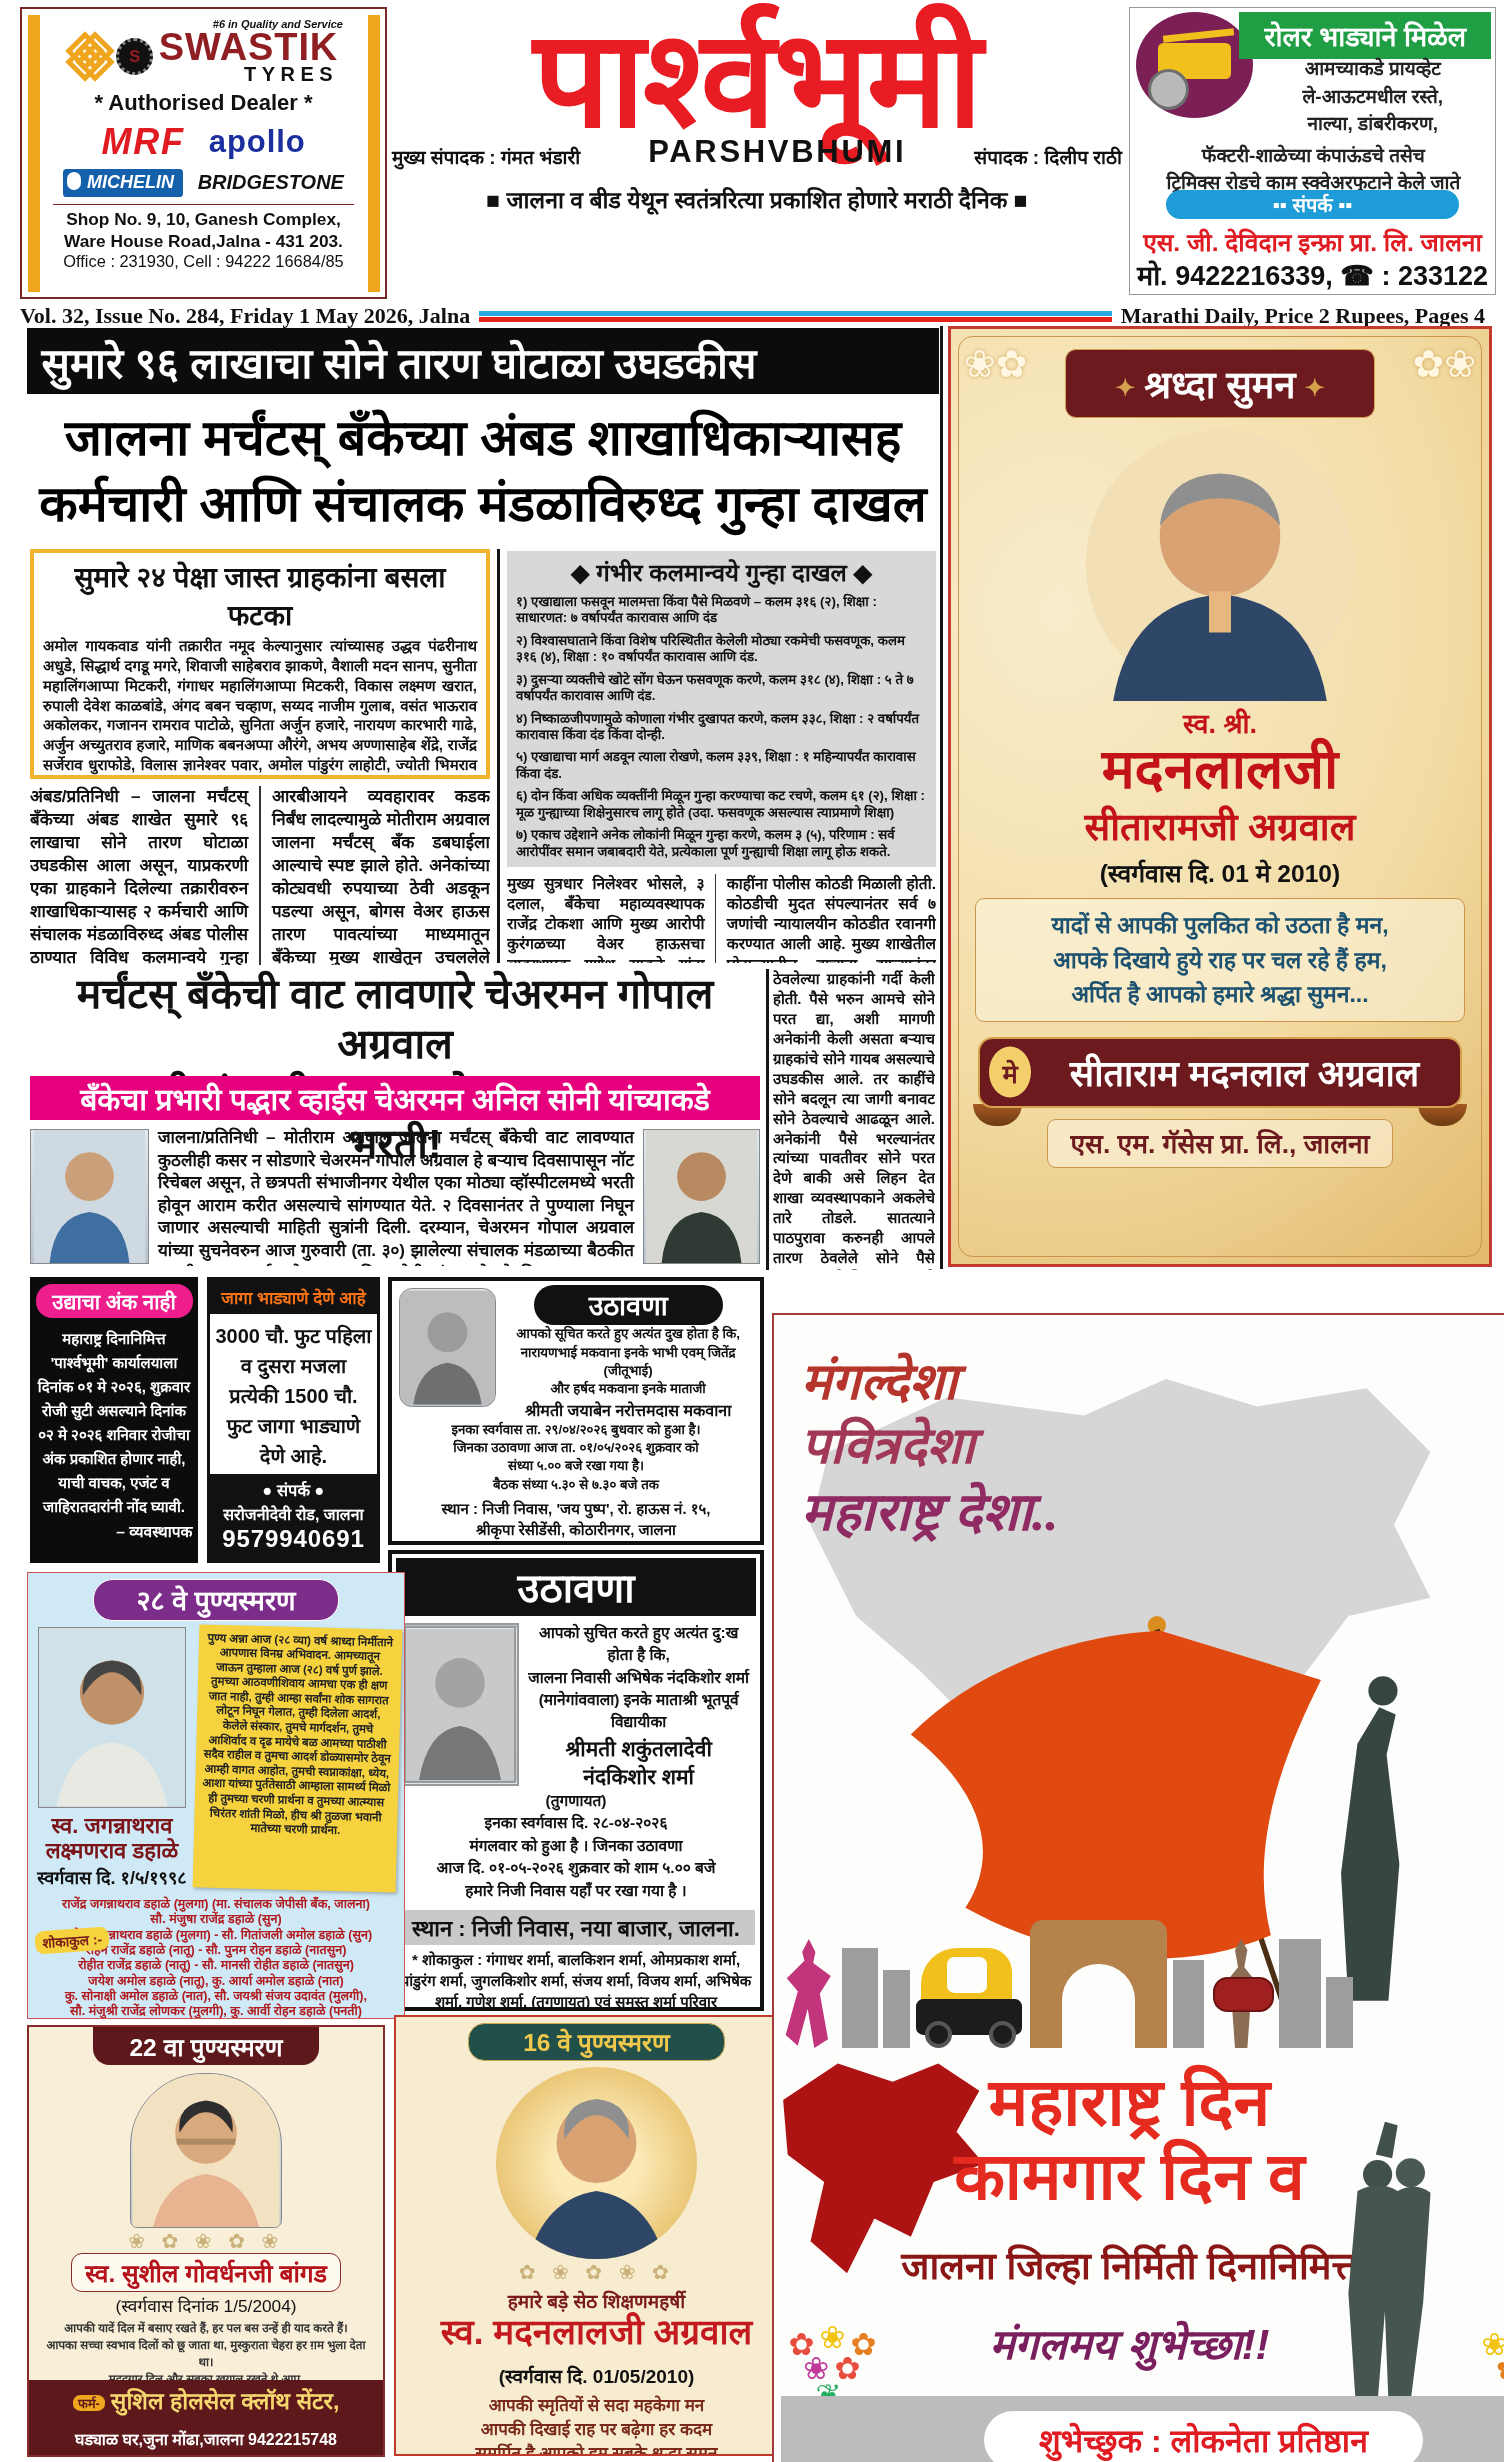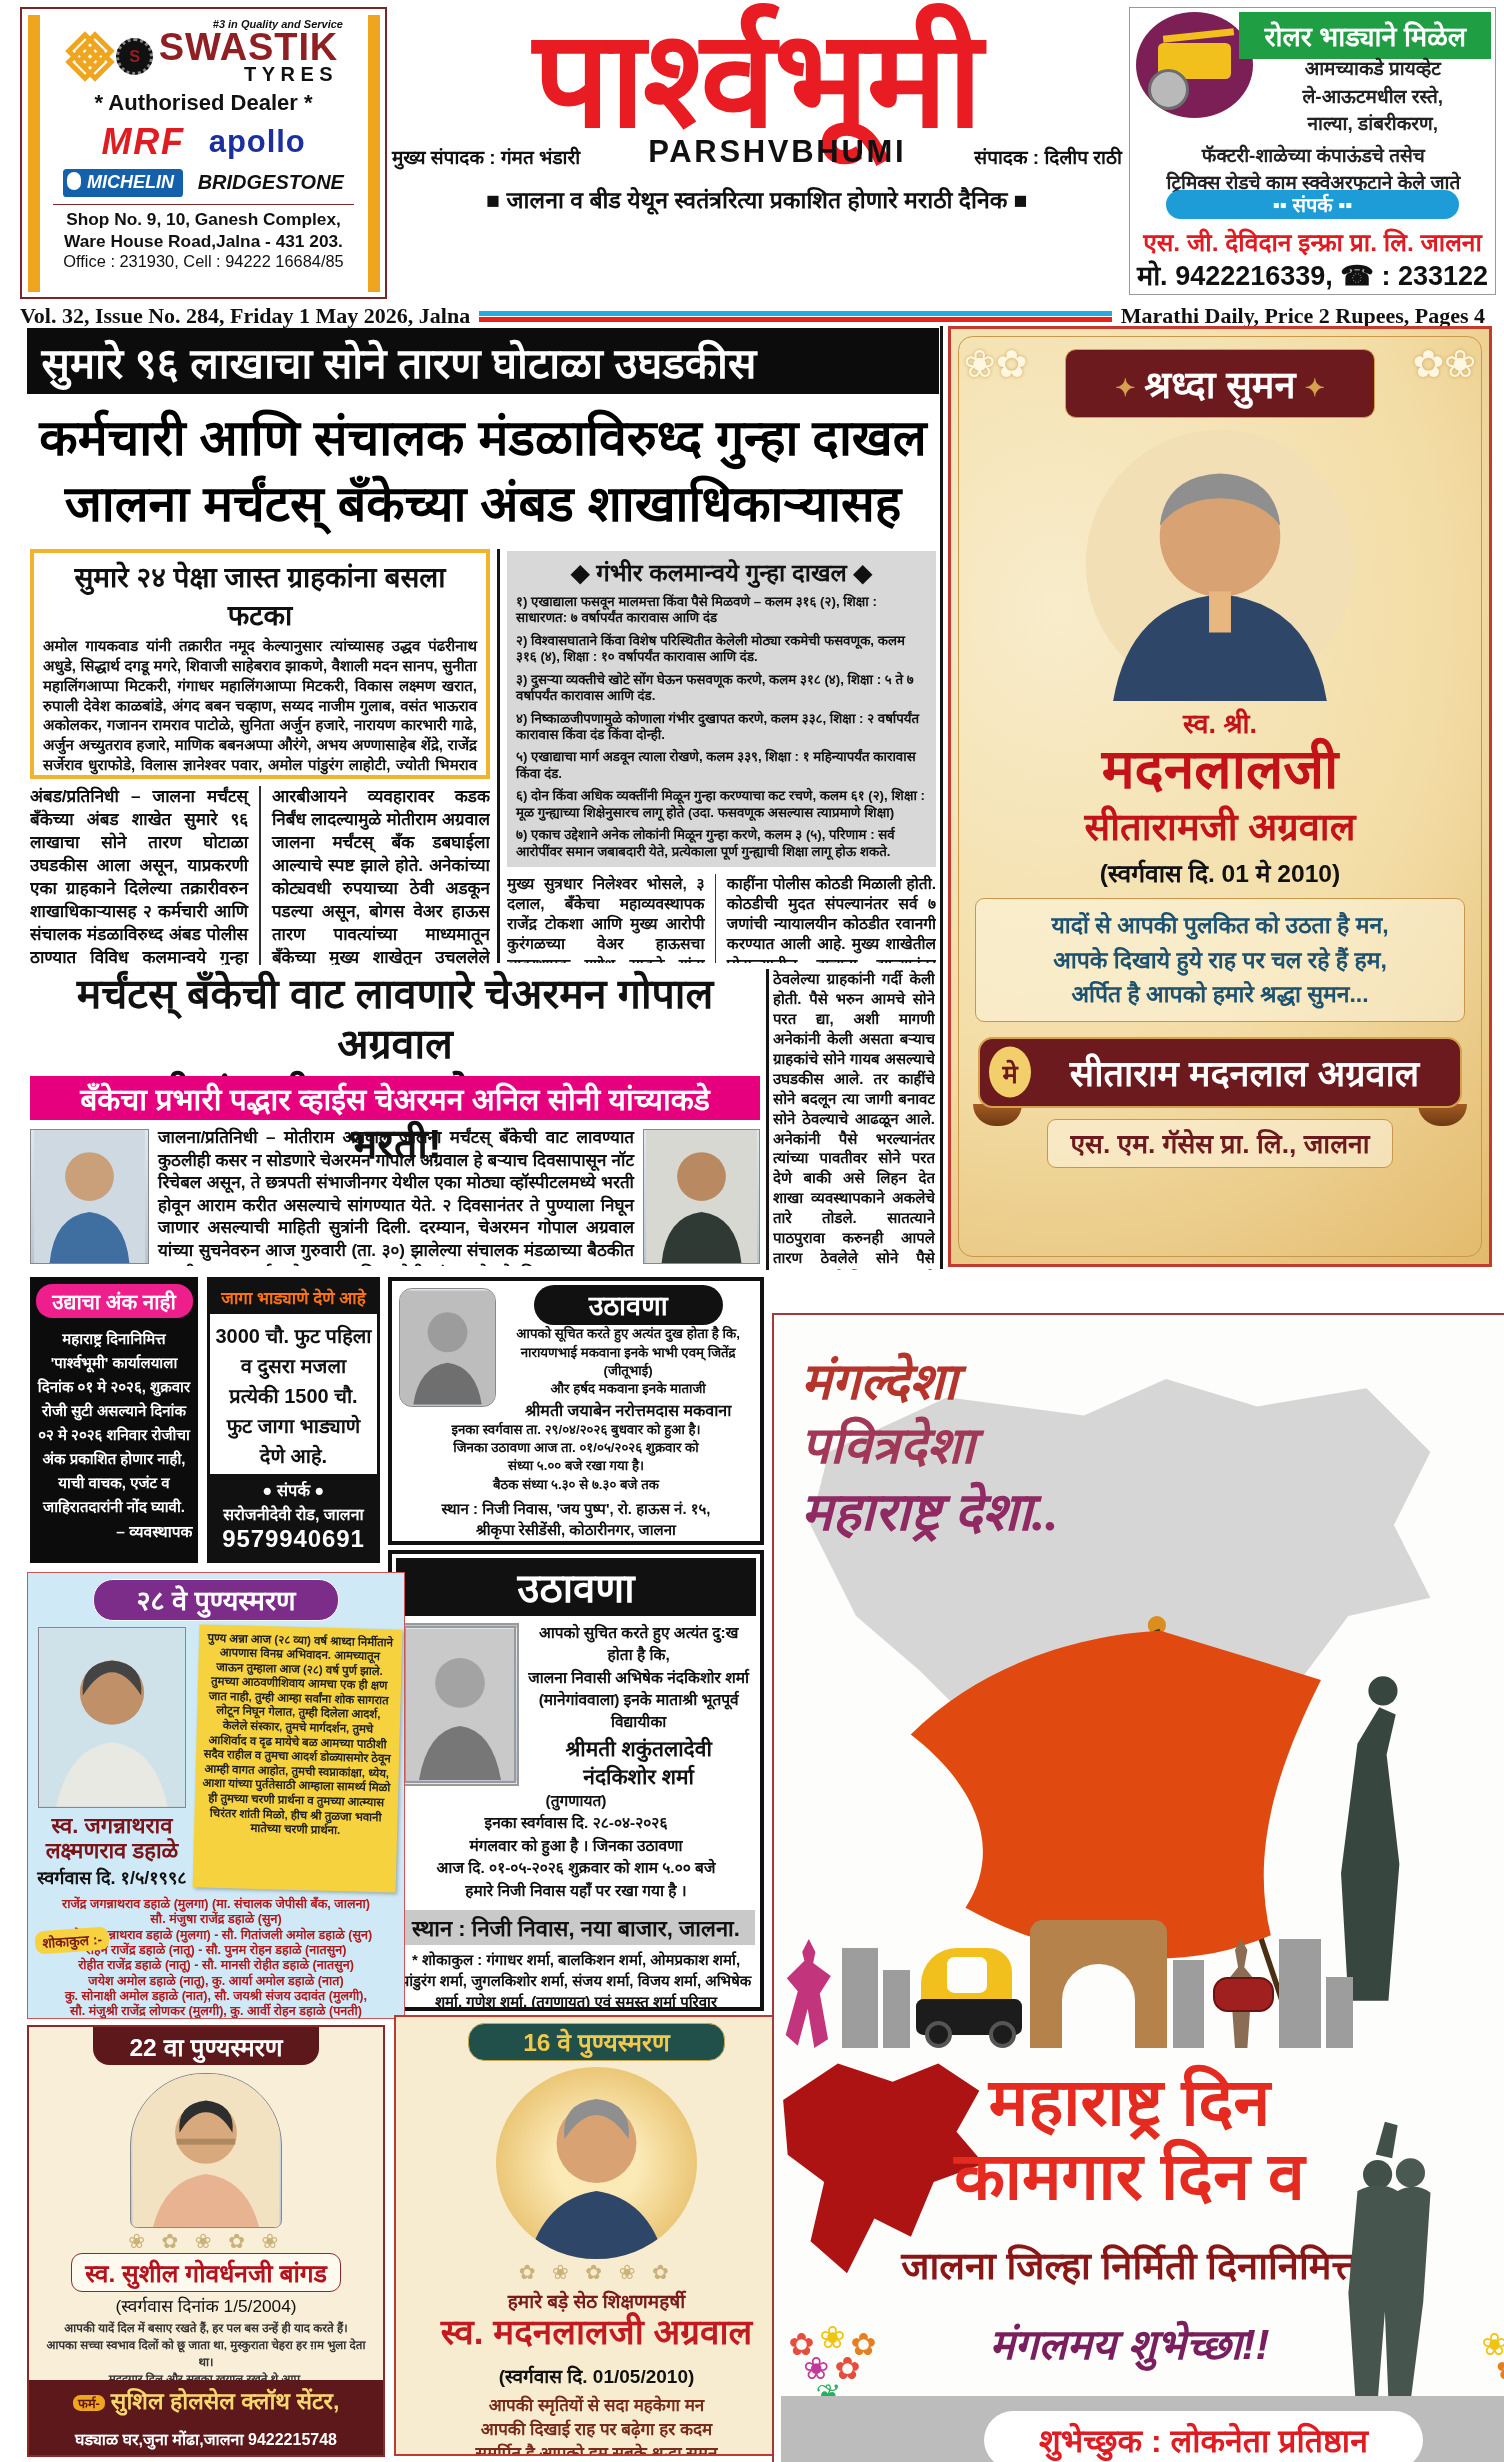--- a/index.html
+++ b/index.html
@@ -221,21 +221,21 @@
 </style>
 </head>
 <body>
 
 <div id="page">
 
   <div class="abs ad-swastik">
     <div class="sw-bar" style="left:5.5px;"></div>
     <div class="sw-bar" style="right:5.5px;"></div>
     <div class="sw-inner">
-      <div class="sw-tag">#3 in Quality and Service</div>
+      <div class="sw-tag">#6 in Quality and Service</div>
       <div class="sw-logo-row">
         <span class="sw-flower">
             <i></i>
             <i></i>
             <i></i>
             <i></i>
           </span>
         <span class="sw-tyre">S</span>
         <span class="sw-brand"><span>SWASTIK</span>
           <small>TYRES</small></span>
@@ -288,22 +288,22 @@
   </div>
 
   <div class="abs issue-row">
     <span>Vol. 32, Issue No. 284, Friday 1 May 2026, Jalna</span>
     <span class="issue-rule"></span>
     <span>Marathi Daily, Price 2 Rupees, Pages 4</span>
   </div>
 
   <div class="abs kicker">सुमारे ९६ लाखाचा सोने तारण घोटाळा उघडकीस</div>
   <div class="abs headline">
+    <div>जालना मर्चंटस् बँकेच्या अंबड शाखाधिकाऱ्यासह</div>
     <div>कर्मचारी आणि संचालक मंडळाविरुध्द गुन्हा दाखल</div>
-    <div>जालना मर्चंटस् बँकेच्या अंबड शाखाधिकाऱ्यासह</div>
   </div>
 
   <div class="abs yellowbox">
     <div class="yb-title">सुमारे २४ पेक्षा जास्त ग्राहकांना बसला फटका</div>
     <div class="yb-body j">अमोल गायकवाड यांनी तक्रारीत नमूद केल्यानुसार त्यांच्यासह उद्धव पंढरीनाथ अधुडे, सिद्धार्थ दगडू मगरे, शिवाजी साहेबराव झाकणे, वैशाली मदन सानप, सुनीता महालिंगआप्पा मिटकरी, गंगाधर महालिंगआप्पा मिटकरी, विकास लक्ष्मण खरात, रुपाली देवेश काळबांडे, अंगद बबन चव्हाण, सय्यद नाजीम गुलाब, वसंत भाऊराव अकोलकर, गजानन रामराव पाटोळे, सुनिता अर्जुन हजारे, नारायण कारभारी गाढे, अर्जुन अच्युतराव हजारे, माणिक बबनअप्पा औरंगे, अभय अण्णासाहेब शेंद्रे, राजेंद्र सर्जेराव धुराफोडे, विलास ज्ञानेश्वर पवार, अमोल पांडुरंग लाहोटी, ज्योती भिमराव राठोड, अशा एकुण २४ हून अधिक कर्जदारांचे सोने बदलण्यात आले आहे किंवा गायब करण्यात आले आहे. या सर्वांच्या तारण सोन्याचे मुल्यांकन ९६ लाख ४१ हजार ६५० रुपये आहे.</div>
   </div>
 
   <div class="abs vrule" style="left:497px;top:549px;width:2.7px;height:414px;"></div>
 
   <div class="abs lead-cols">

